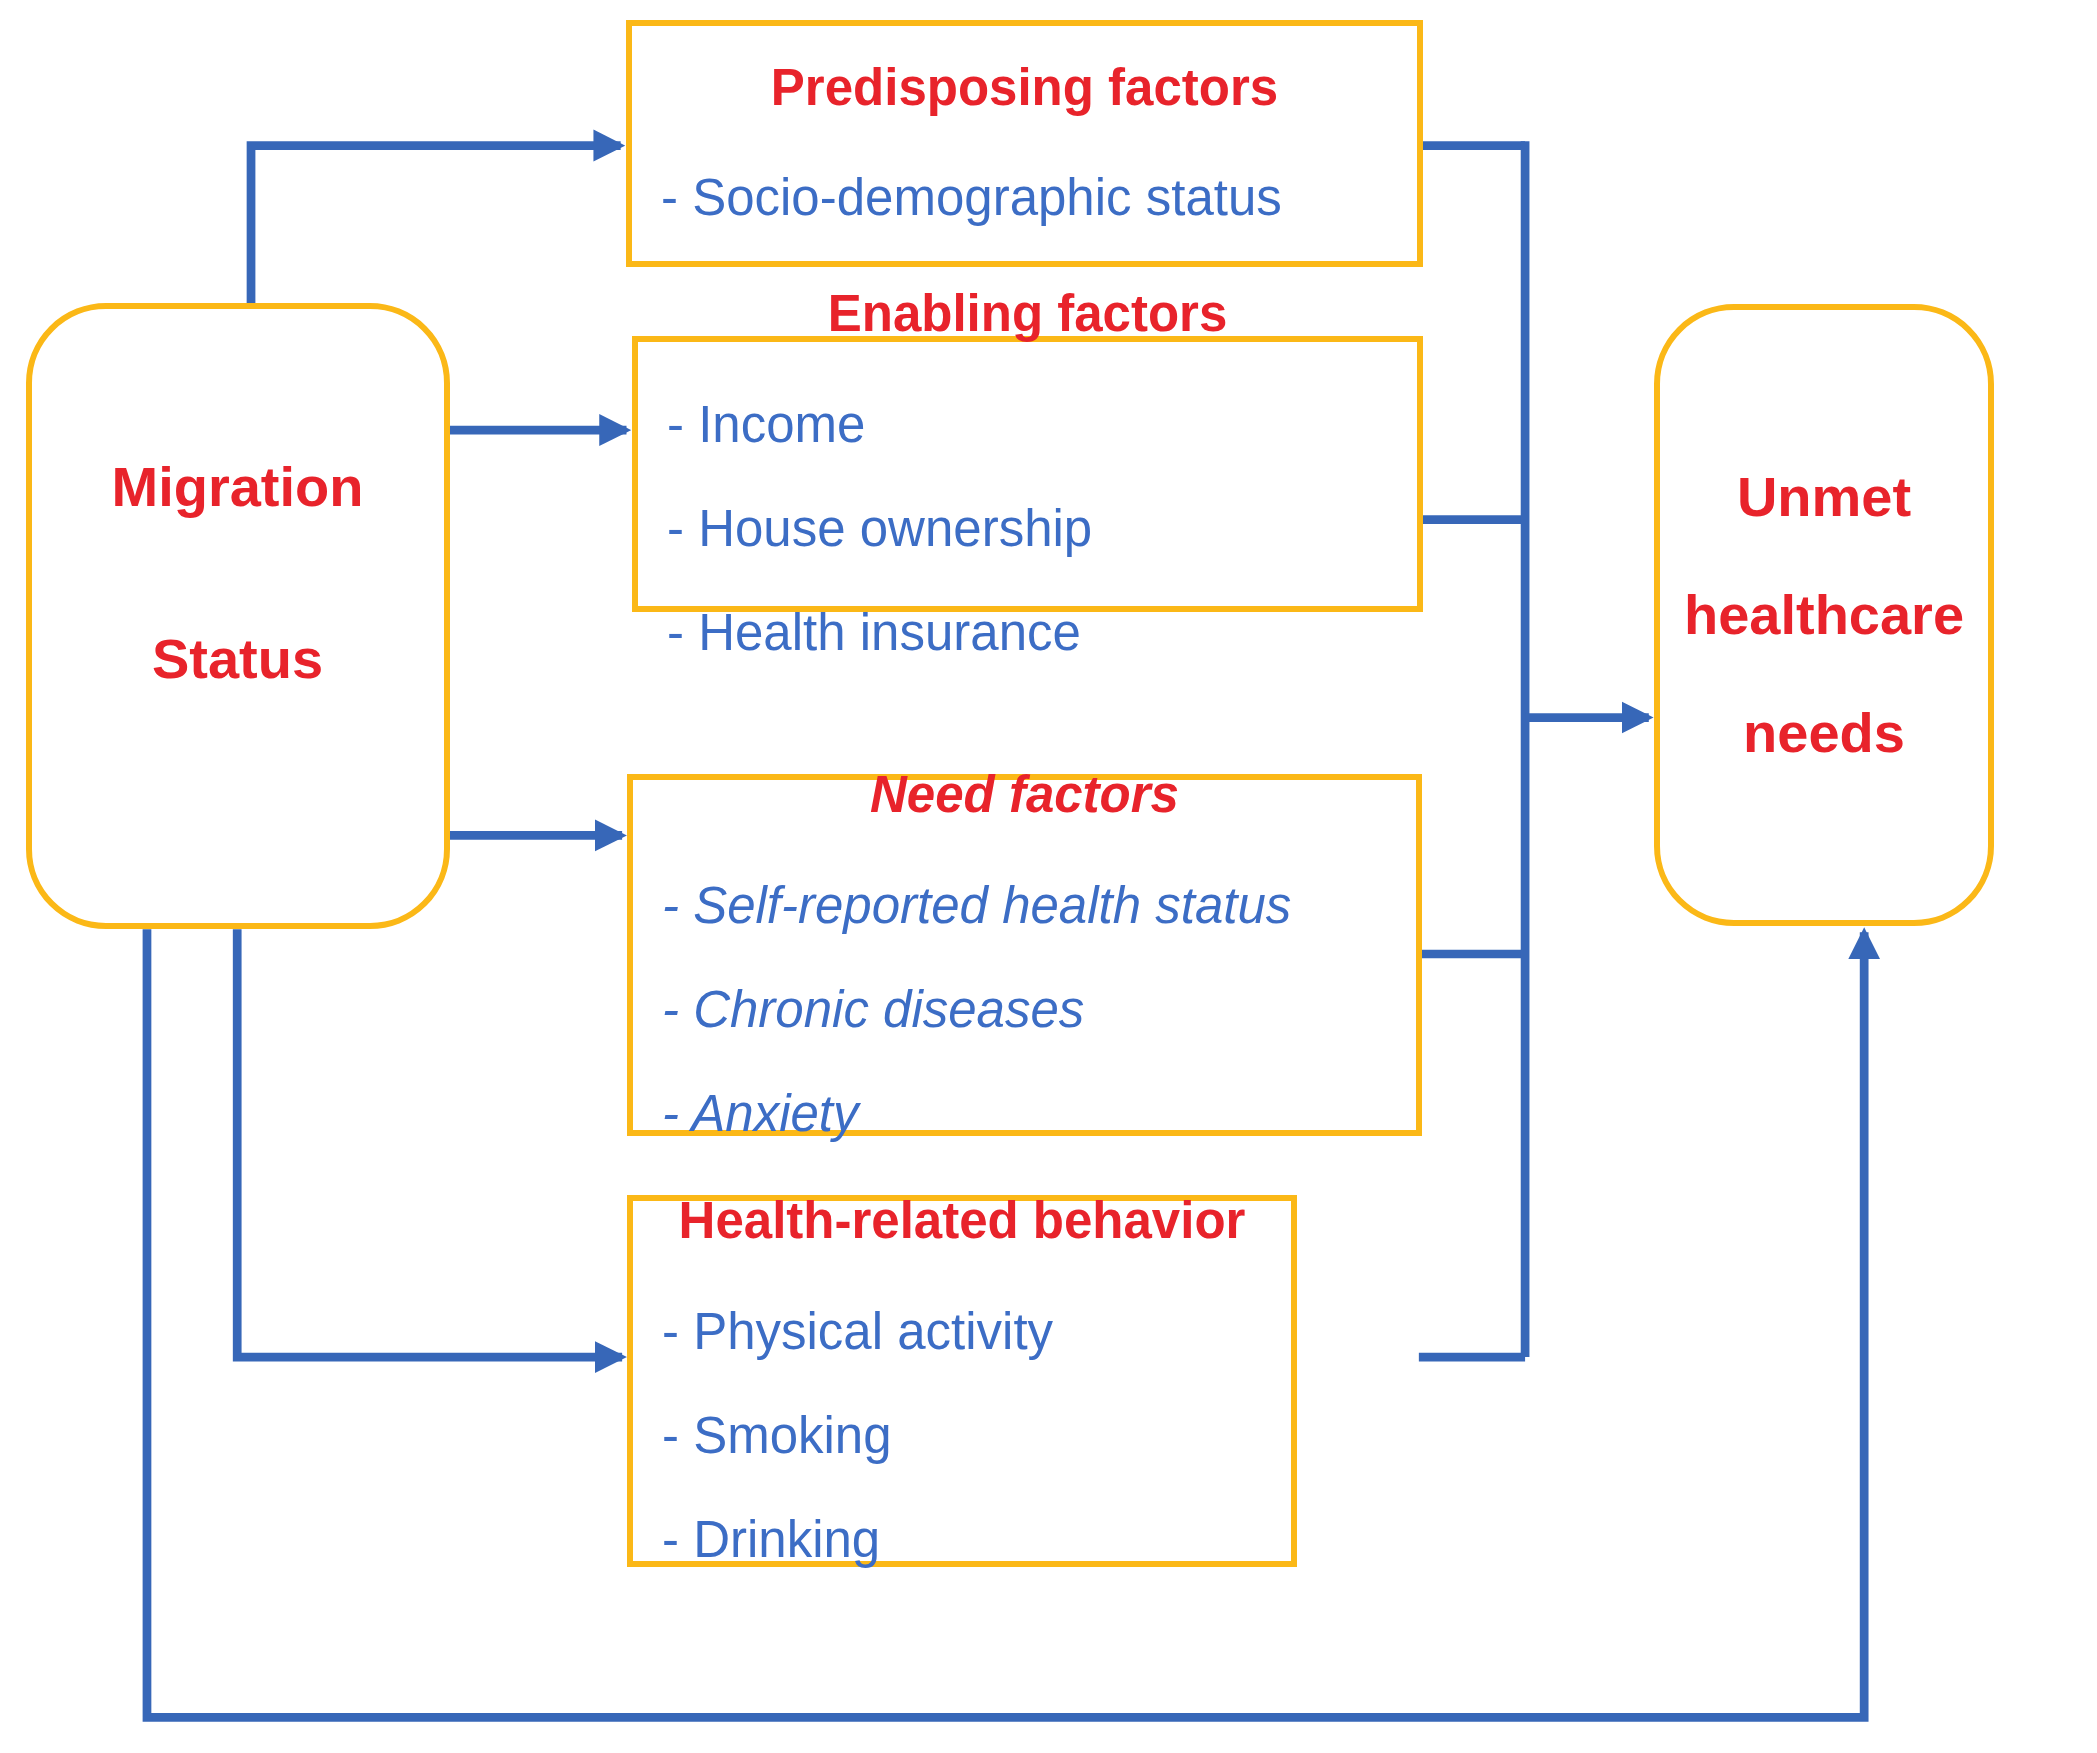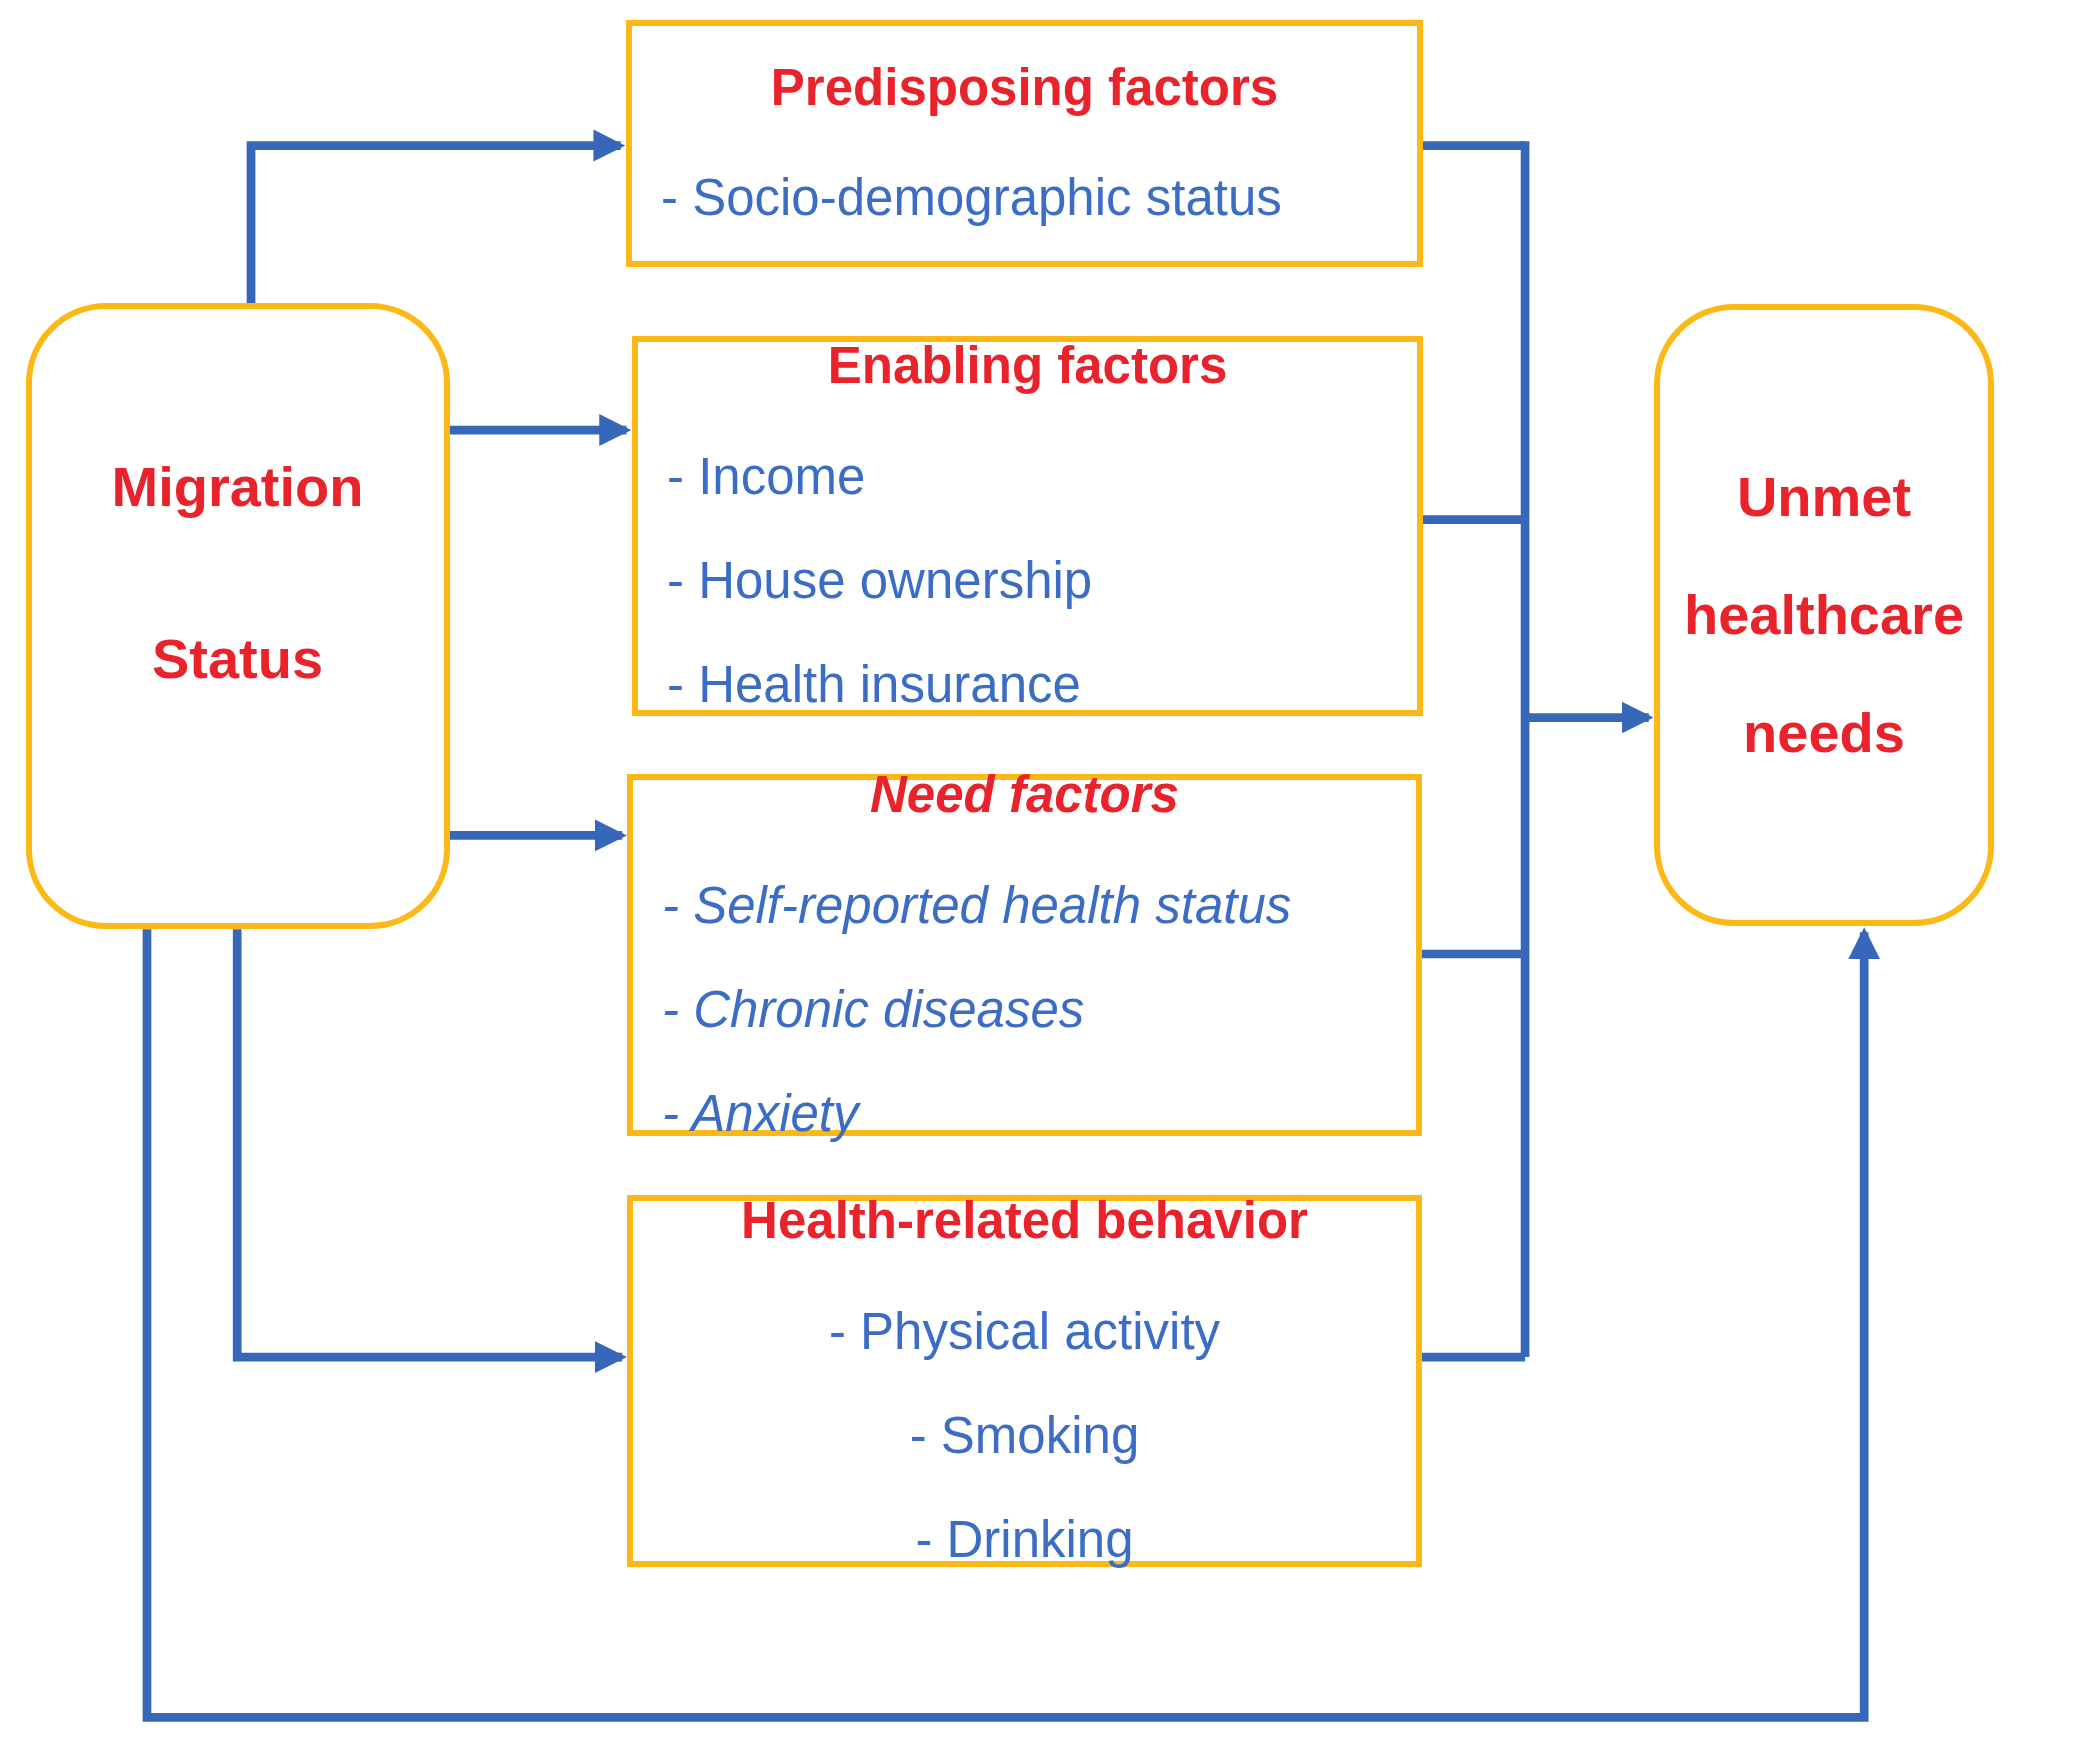--- a/index.html
+++ b/index.html
@@ -48,23 +48,23 @@
     font-size: 56px;
     border-radius: 80px;
   }
   #box-migration { left: 25.5px;  top: 303px;  width: 424px;  height: 626px; padding-bottom: 87px; }
   #box-migration .node-line + .node-line { margin-top: 73px; }
   #box-unmet     { left: 1654px; top: 304px; width: 340px;  height: 622px; }
   #box-unmet .node-line { line-height: 1.5; }
 
   .factor-box { padding: 14.6px 29px; }
   #box-predisposing { left: 626px; top: 19.6px;   width: 797px; height: 247px; }
-  #box-enabling     { left: 632px; top: 336px;  width: 791px; height: 380px; }
+  #box-enabling     { left: 632px; top: 336px;  width: 791px; height: 276px; }
   #box-need         { left: 627px; top: 774px; width: 795px; height: 362px; font-style: italic; }
-  #box-behavior     { left: 627px; top: 1195px; width: 795px; height: 372px; align-items: center; }
+  #box-behavior     { left: 627px; top: 1195px; width: 670px; height: 372px; }
 
   .factor-title {
     text-align: center;
     color: var(--title-red, #E8232B);
     font-weight: 700;
     font-size: 51px;
     line-height: 1.38;
     margin-bottom: 5.8px;
   }
   .factor-item {

